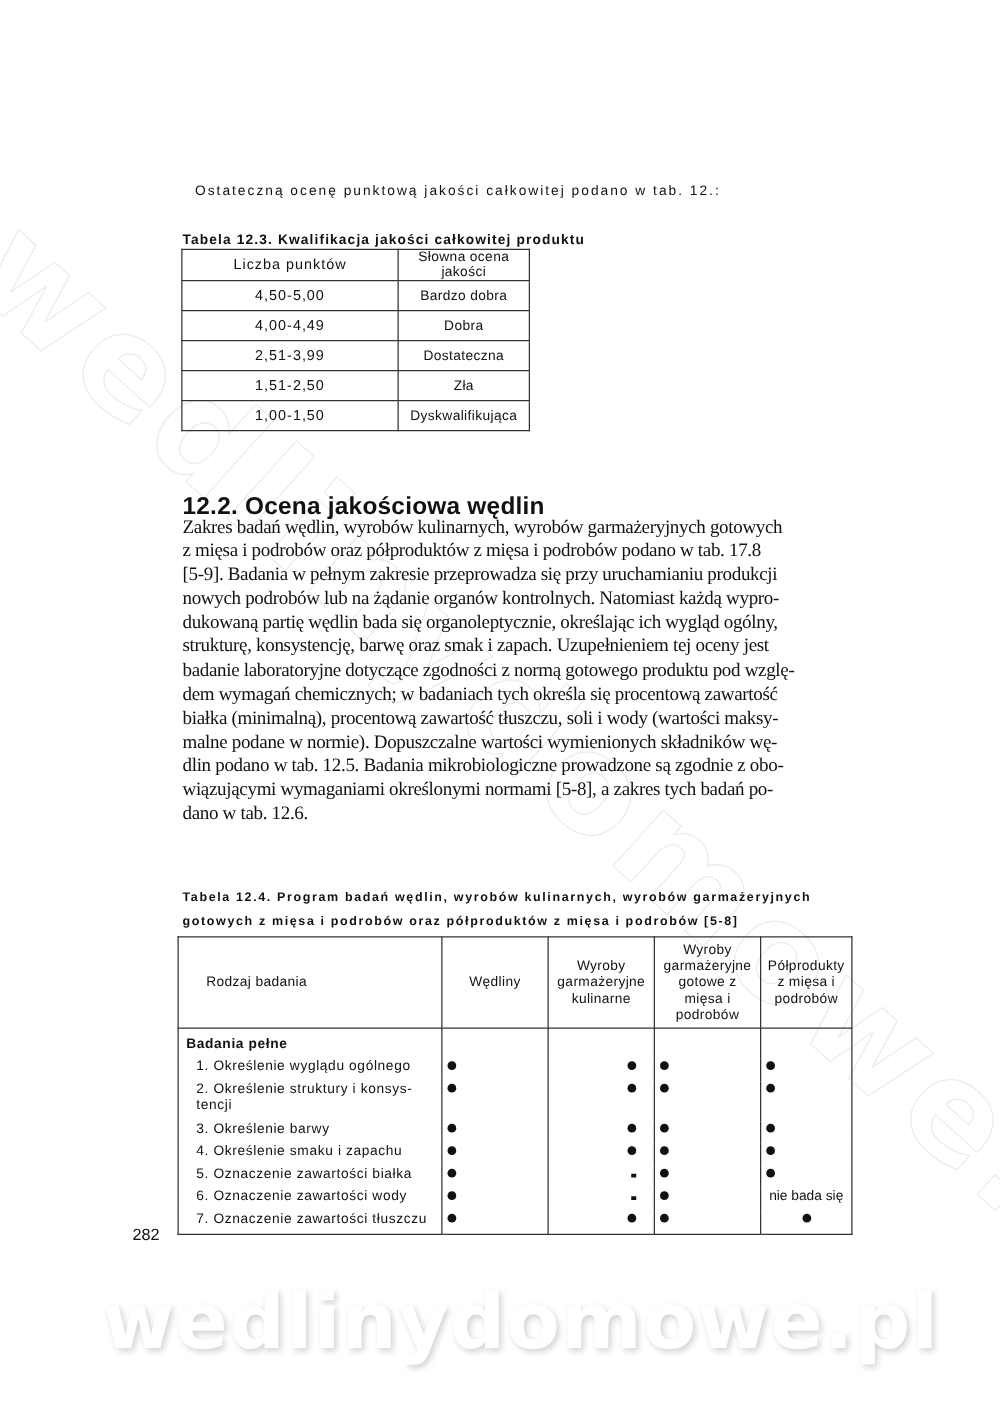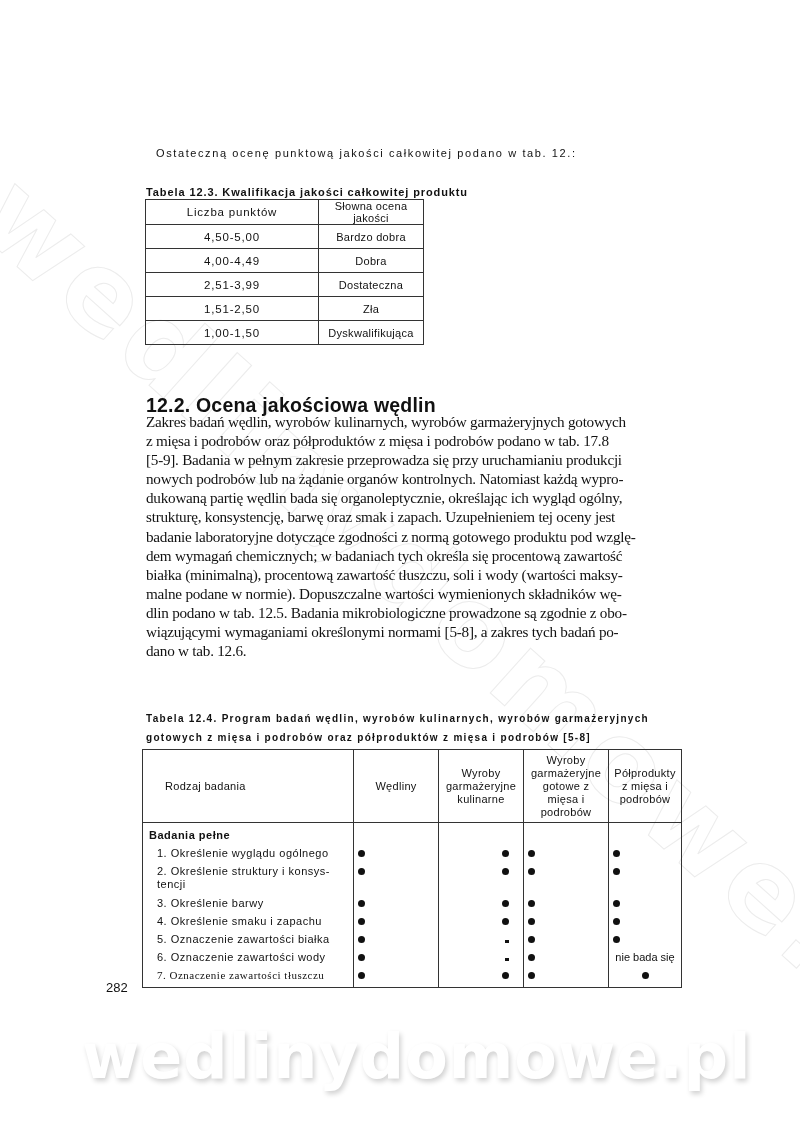--- a/index.html
+++ b/index.html
@@ -29,21 +29,21 @@
 
   .t2cap { left:146px; top:709px; font-size:10px; font-weight:bold; letter-spacing:1.3px; line-height:19px; }
 
   .t2 { position:absolute; left:142px; top:749px; width:540px; font-size:11px; }
   .t2 th { border:1px solid #333; font-weight:normal; height:72px; padding:0 2px; vertical-align:middle; line-height:13px; letter-spacing:0.3px; }
   .t2 th.c0 { text-align:left; padding-left:22px; width:186px; }
   .t2 th.c1 { width:80px; }
   .t2 th.c2 { width:80px; }
   .t2 th.c3 { width:80px; }
   .t2 td { border-left:1px solid #333; border-right:1px solid #333; padding:0; vertical-align:top; font-size:11px; }
-  .t2 tr.last td { border-bottom:1px solid #333;font-family:Liberation Serif, serif; }
+  .t2 tr.last td { border-bottom:1px solid #333; }
   .t2 .rowlbl { padding-left:14px; letter-spacing:0.5px; line-height:13px; }
   .t2 .section td { padding-top:6px; }
   .t2 .section .rowlbl { padding-left:6px; font-weight:bold; }
   .t2 tr.r td { height:18px; }
   .t2 tr.r2 td { height:32px; }
   .dot { display:inline-block; width:7px; height:7px; border-radius:50%; background:#111; }
   .dash { display:inline-block; width:4px; height:3px; background:#111; }
   .cell-l { text-align:left; padding-left:4px !important; }
   .cell-r { text-align:right; padding-right:14px !important; }
   .cell-c { text-align:center; }

